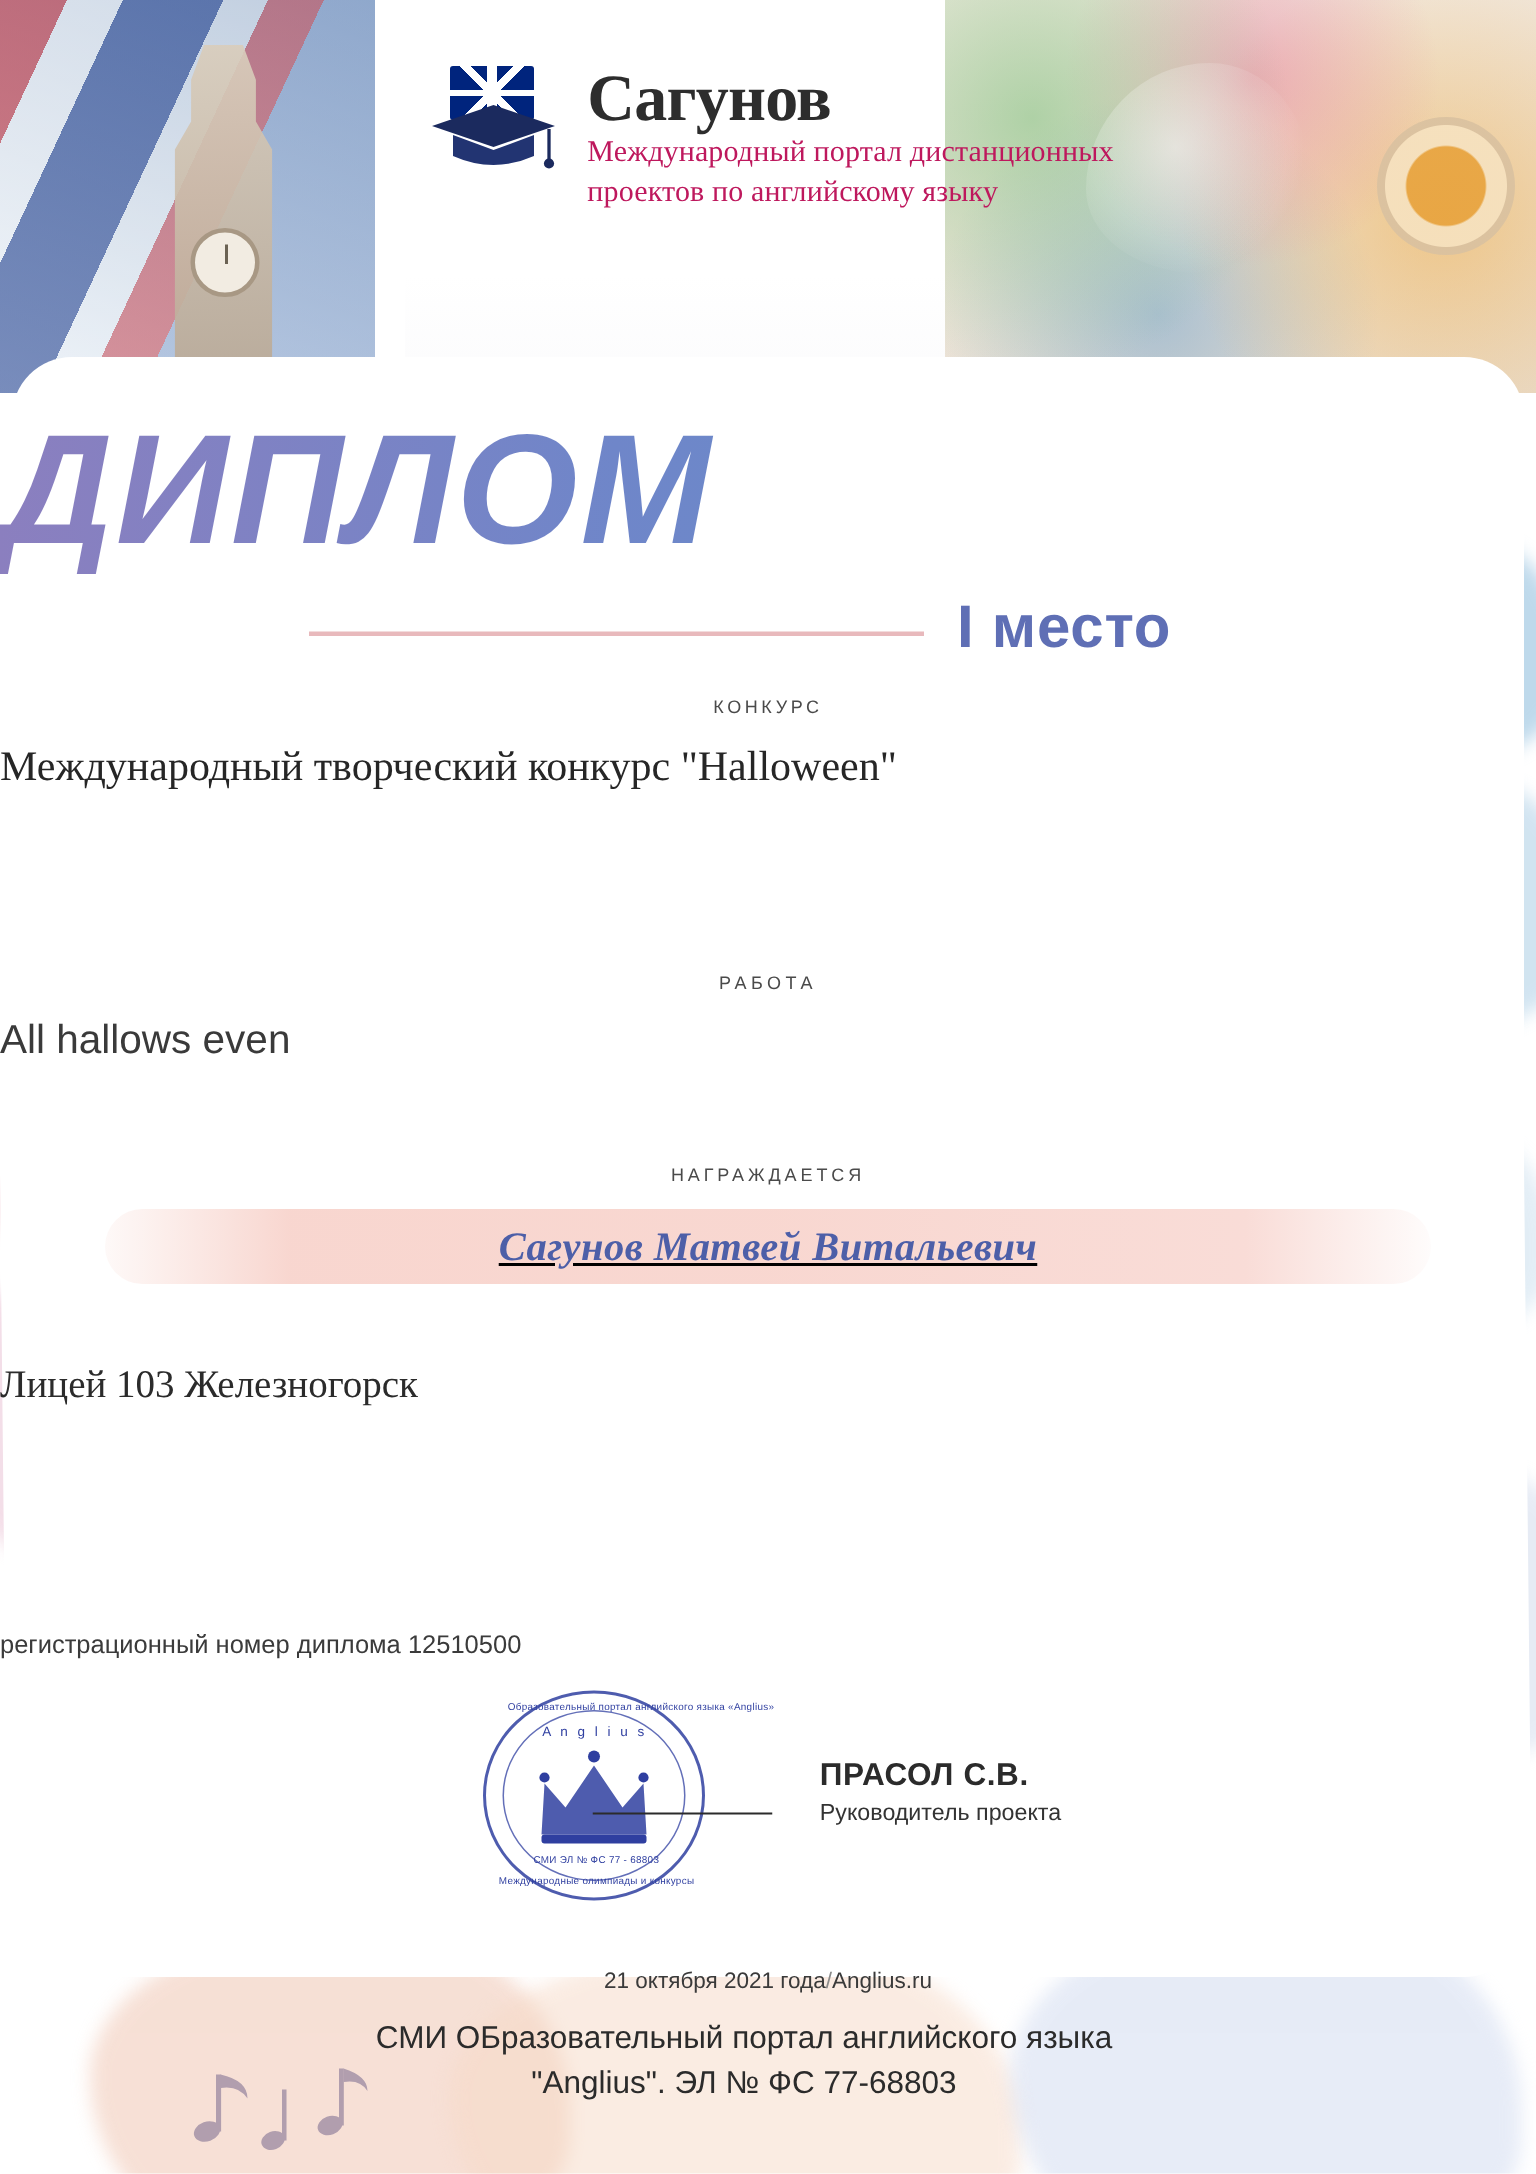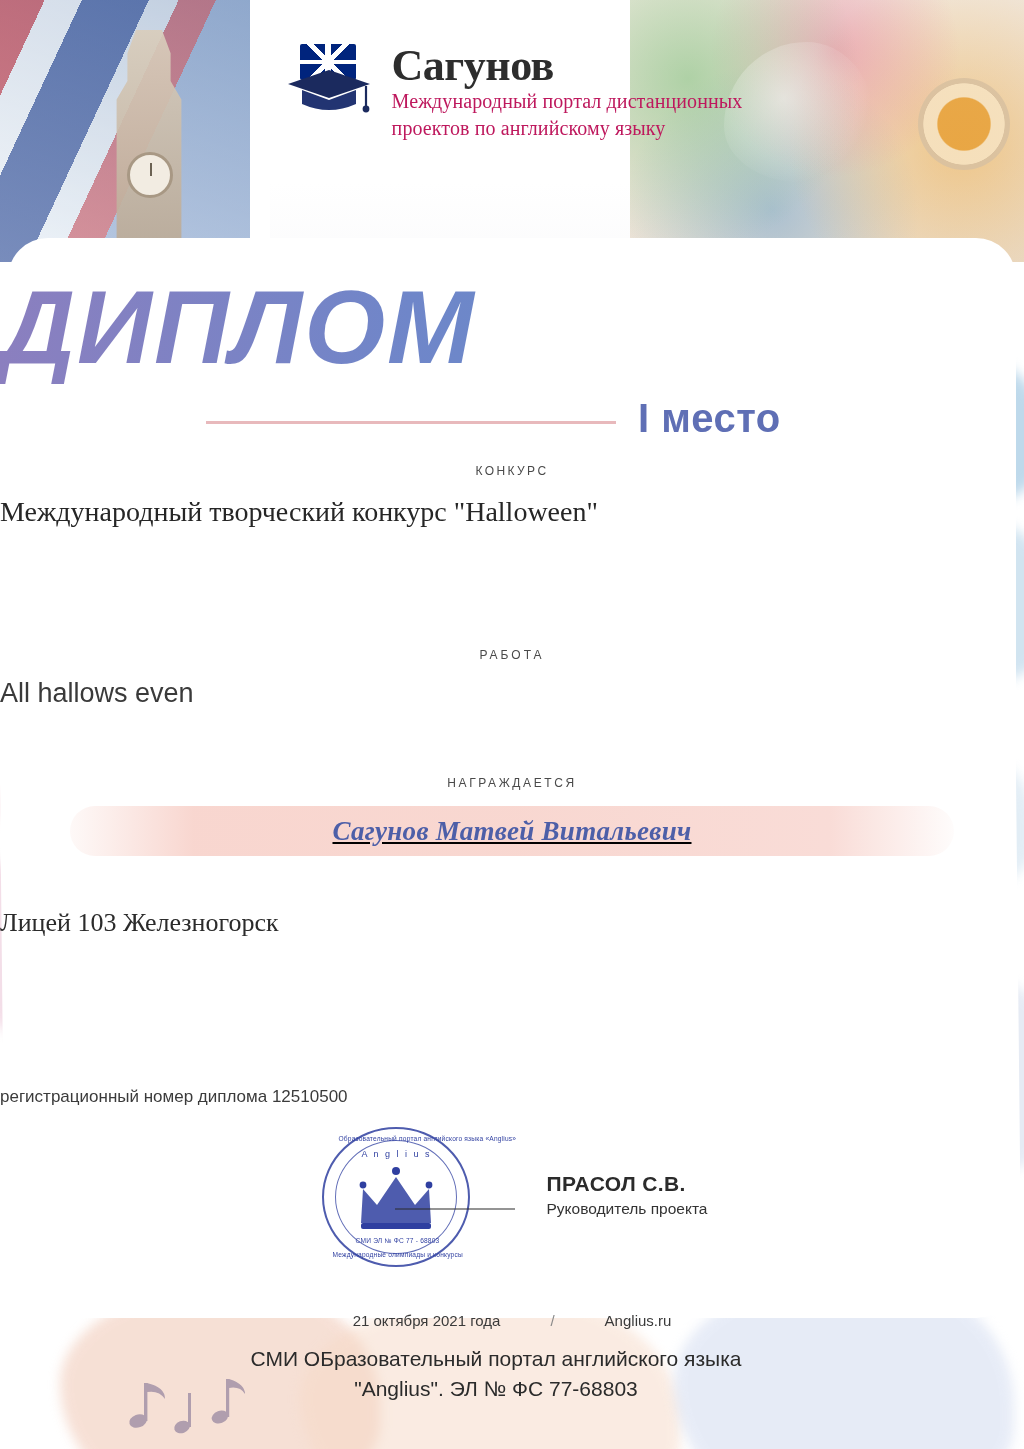--- a/index.html
+++ b/index.html
@@ -290,21 +290,21 @@
   #sig-role {
     font-size: 15.5px; color: #333; margin-top: 4px;
   }
   #sig-arrow {
     position: absolute; left: 395px; top: 1208px; width: 120px; height: 2px;
   }
 
   
   #footer-line {
     position: absolute; left: 0; right: 0; top: 1312px;
-    display: flex; justify-content: center; align-items: center; gap: 50px;
+    display: flex; justify-content: center; align-items: center; 
     font-size: 15px; color: #3a3a3a;
     z-index: 5;
   }
   #footer-sep { color: #8a8a8a; }
   #footer-legal {
     position: absolute; left: 0; right: 32px; top: 1344px;
     text-align: center;
     font-size: 21px; color: #2b2b2b; line-height: 1.45;
     z-index: 5;
   }

